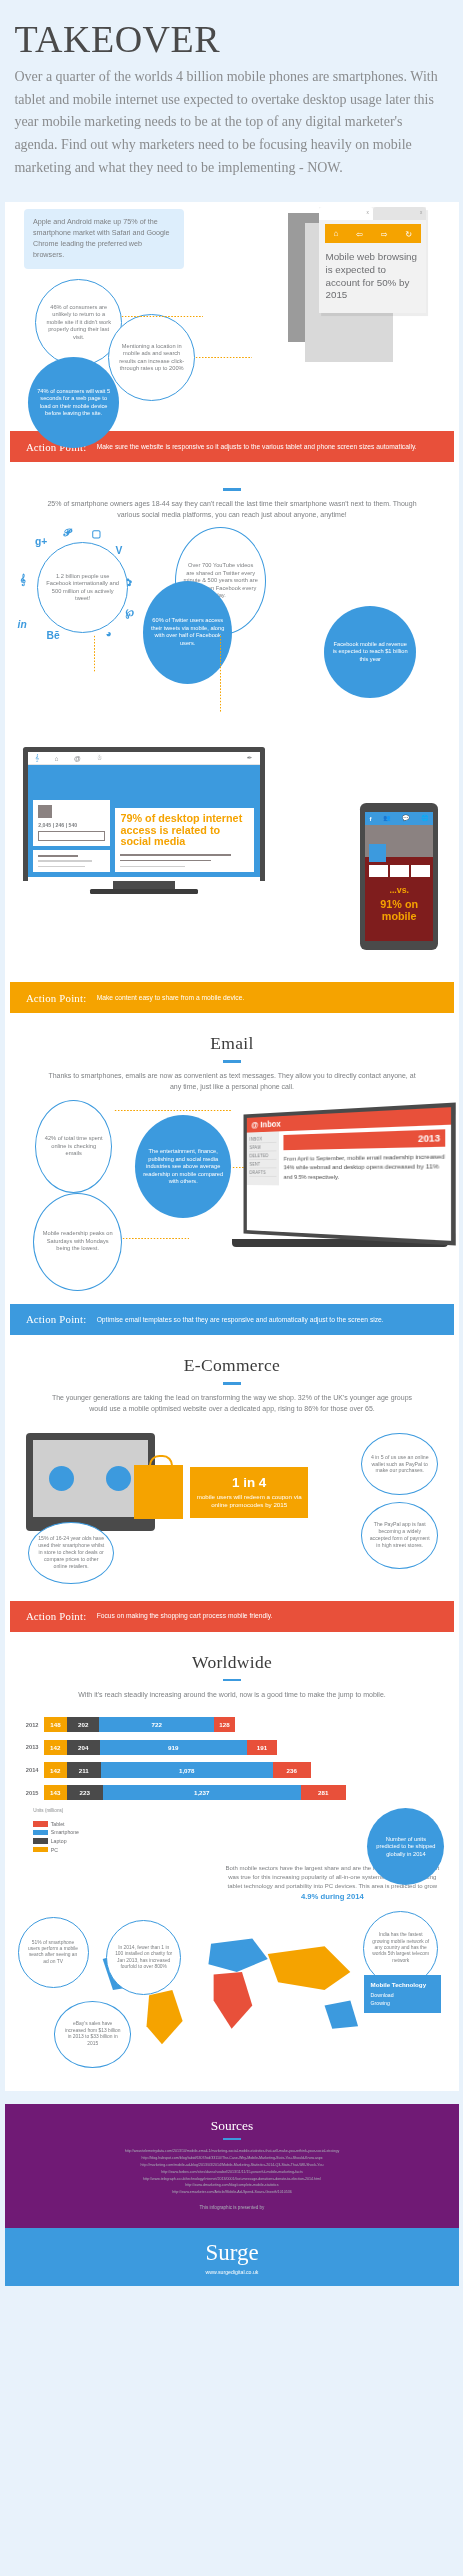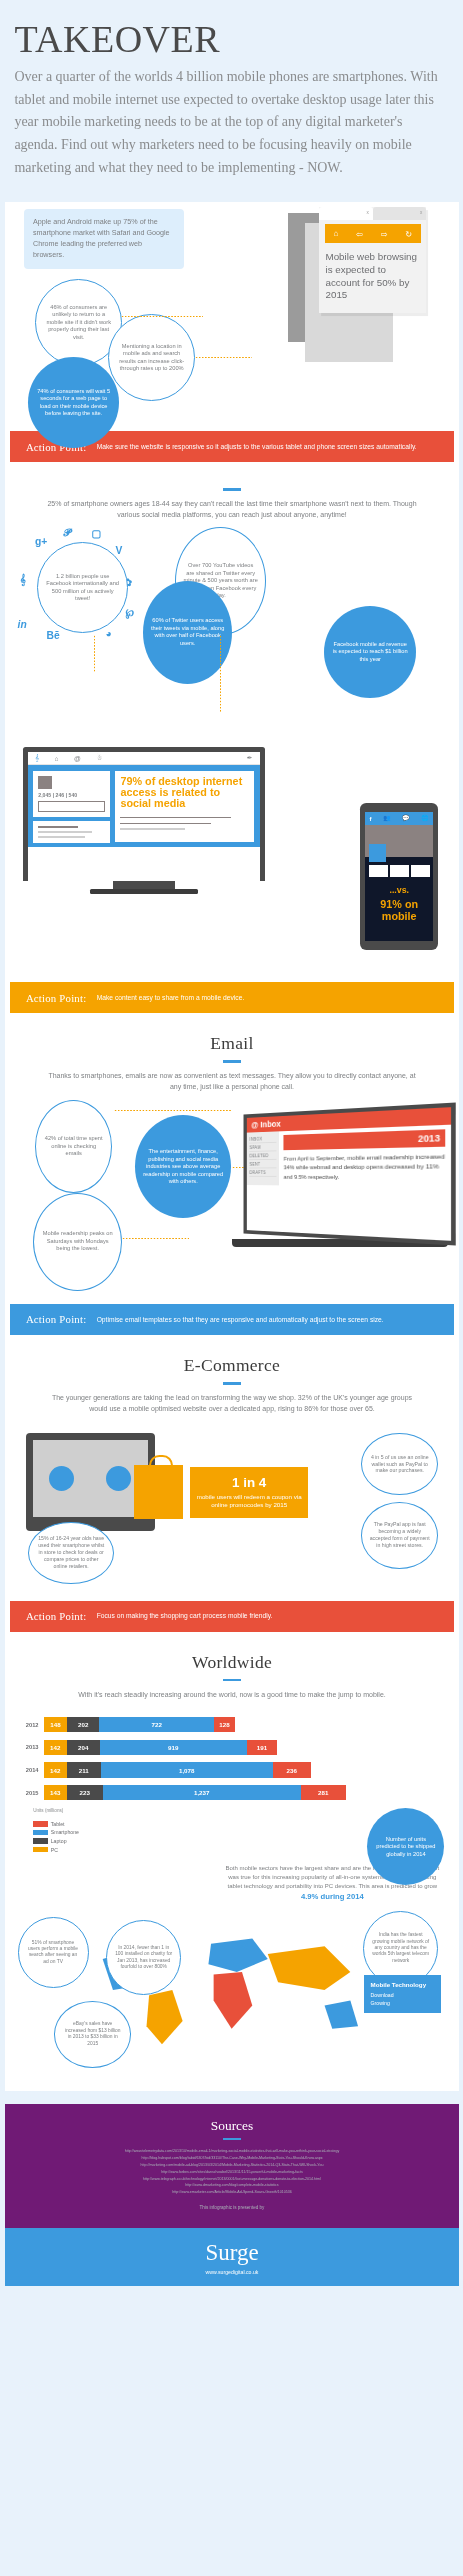--- a/index.html
+++ b/index.html
@@ -97,31 +97,31 @@
   
   .social-body { position: relative; height: 222px; margin-top: 3.1px; }
   .soc-icons { position: absolute; left: 9.3px; top: 3.1px; width: 149px; height: 129px; color: #3c9ade; }
   .soc-icons span { position: absolute; font-size: 10.3px; font-weight: bold; }
   .devices { position: relative; height: 222px; margin-top: 1px; }
   .monitor { position: absolute; left: 17.5px; top: 0; width: 242px; }
   .mon-frame { background: #4a4a4a; padding: 5.2px 5.2px 0 5.2px; border-radius: 2.6px 2.6px 0 0; }
   .mon-screen { background: #fff; height: 129px; position: relative; overflow: hidden; }
   .tw-bar { height: 13.4px; background: #fff; border-bottom: 0.5px solid #e4e4e4;
             display: flex; align-items: center; gap: 15.5px; padding: 0 7.2px; color: #7e8083; font-size: 6.7px; }
-  .tw-body{ background: #3c9ade; height: 82px; display: flex; gap: 5.2px; padding: 5.2px; }
+  .tw-body{ background: #3c9ade; height: 112px; display: flex; gap: 5.2px; padding: 5.2px; align-items: flex-end; }
   .tw-left{ width: 77px; display: flex; flex-direction: column; gap: 4.1px; }
   .tw-card{ background: #fff; padding: 5.2px; }
   .tw-stats{ font-size: 5.2px; color: #7e8083; font-weight: bold; margin-top: 3.1px; }
   .tw-right{ flex: 1; background: #fff; padding: 5.2px; }
   .stat79 { color: #f5a300; font-weight: bold; font-size: 10.8px; line-height: 1.05; }
   .mon-stand { width: 62px; height: 8.2px; background: #4a4a4a; margin: 0 auto; }
   .mon-base  { width: 108px; height: 5.2px; background: #3b3b3b; margin: 0 auto; border-radius: 1.5px; }
   .phone { position: absolute; right: 20.6px; top: 56px; width: 78px; background: #4a4a4a;
            border-radius: 6.2px; padding: 9.3px 5.2px; }
-  .ph-screen { background: #0f172a; min-height: 129px; }
+  .ph-screen { background: #7f1d1d; min-height: 129px; }
   .fb-bar { background: #3c9ade; height: 12.4px; display: flex; align-items: center;
             justify-content: space-between; padding: 0 4.1px; color: #fff; font-size: 6.2px; font-weight: bold; }
   .fb-cover { background: #8b8281; height: 32px; position: relative; }
   .fb-avatar{ position: absolute; left: 3.1px; bottom: -5.2px; width: 17.5px; height: 17.5px; background: #3c9ade; }
   .fb-btns { display: flex; gap: 2.1px; padding: 8.2px 3.1px 3.1px 3.1px; }
   .fb-btn  { flex: 1; background: #fff; height: 12.4px; }
   .vs-box  { text-align: center; padding: 5.2px 2.1px 8.2px 2.1px; color: #f5a300; font-weight: bold; }
   .vs-small{ font-size: 8.8px; }
   .vs-big  { font-size: 10.8px; line-height: 1.15; margin-top: 2.1px; }
 

